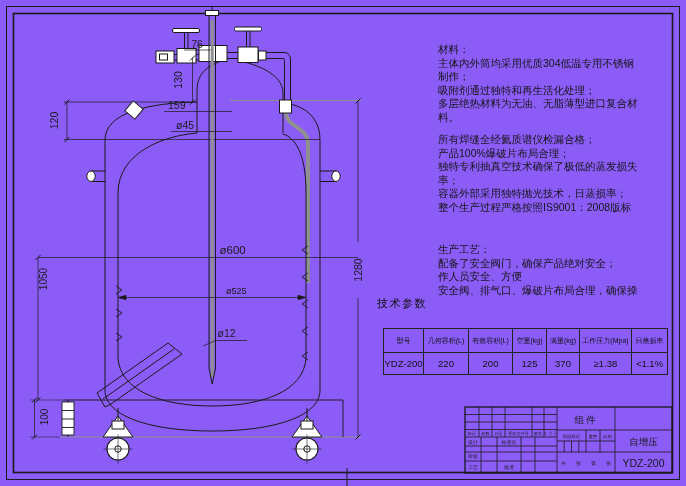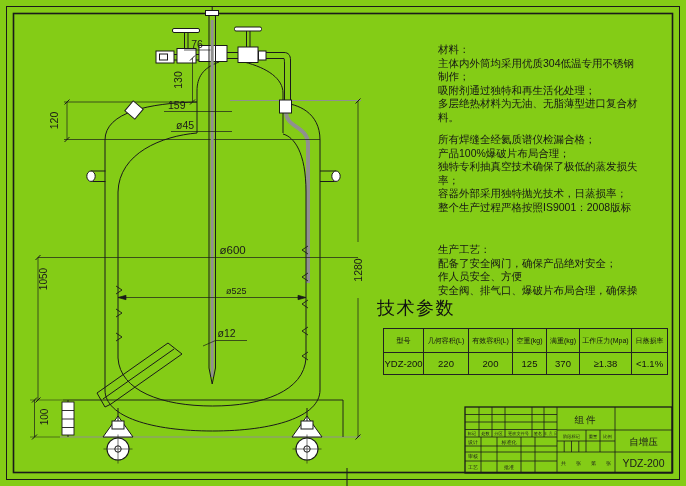--- a/index.html
+++ b/index.html
@@ -1,22 +1,22 @@
 <!DOCTYPE html>
 <html><head>
 <meta charset="utf-8">
 <style>
   html,body{margin:0;padding:0;background:#e8e8e8;}
-  .sheet{position:relative;width:686px;height:486px;background:#84cc16;overflow:hidden;
+  .sheet{position:relative;width:686px;height:486px;background:#8b5cf6;overflow:hidden;
          font-family:"Liberation Sans","DejaVu Sans",sans-serif;color:#111;}
   svg{position:absolute;left:0;top:0;}
   svg text{font-family:"Liberation Sans","DejaVu Sans",sans-serif;fill:#1a1a1a;}
   .notes{position:absolute;left:426px;top:0;width:252px;font-size:10.5px;line-height:13.55px;color:#151515;}
   .nblock{position:absolute;left:12px;width:100%;}
-  .params-heading{position:absolute;left:377px;top:296px;font-size:18px;letter-spacing:1.5px;color:#111;}
+  .params-heading{position:absolute;left:377px;top:296px;font-size:11px;letter-spacing:1.5px;color:#111;}
   table.ptable{position:absolute;left:383px;top:328px;border-collapse:collapse;table-layout:fixed;}
   table.ptable th,table.ptable td{border:1px solid #222;text-align:center;vertical-align:middle;
       padding:0;overflow:hidden;white-space:nowrap;}
   table.ptable th{height:23px;font-size:7px;font-weight:normal;}
   table.ptable td{height:21px;font-size:9.5px;}
 </style>
 </head>
 <body>
 
 <div class="sheet">

